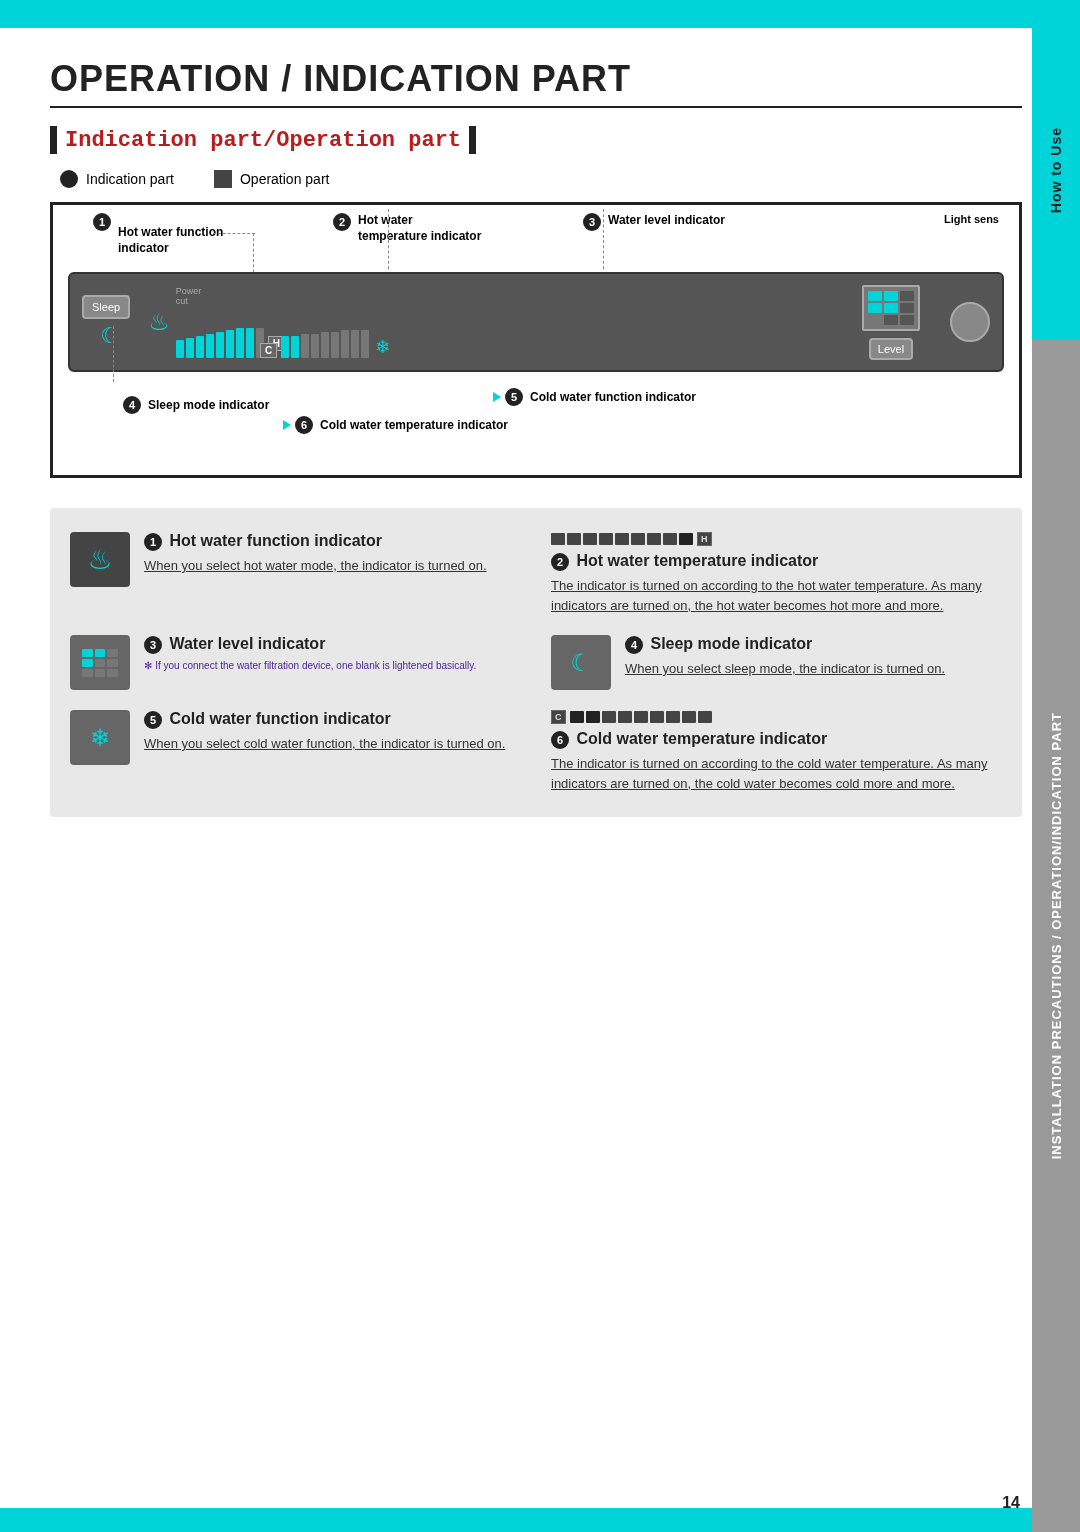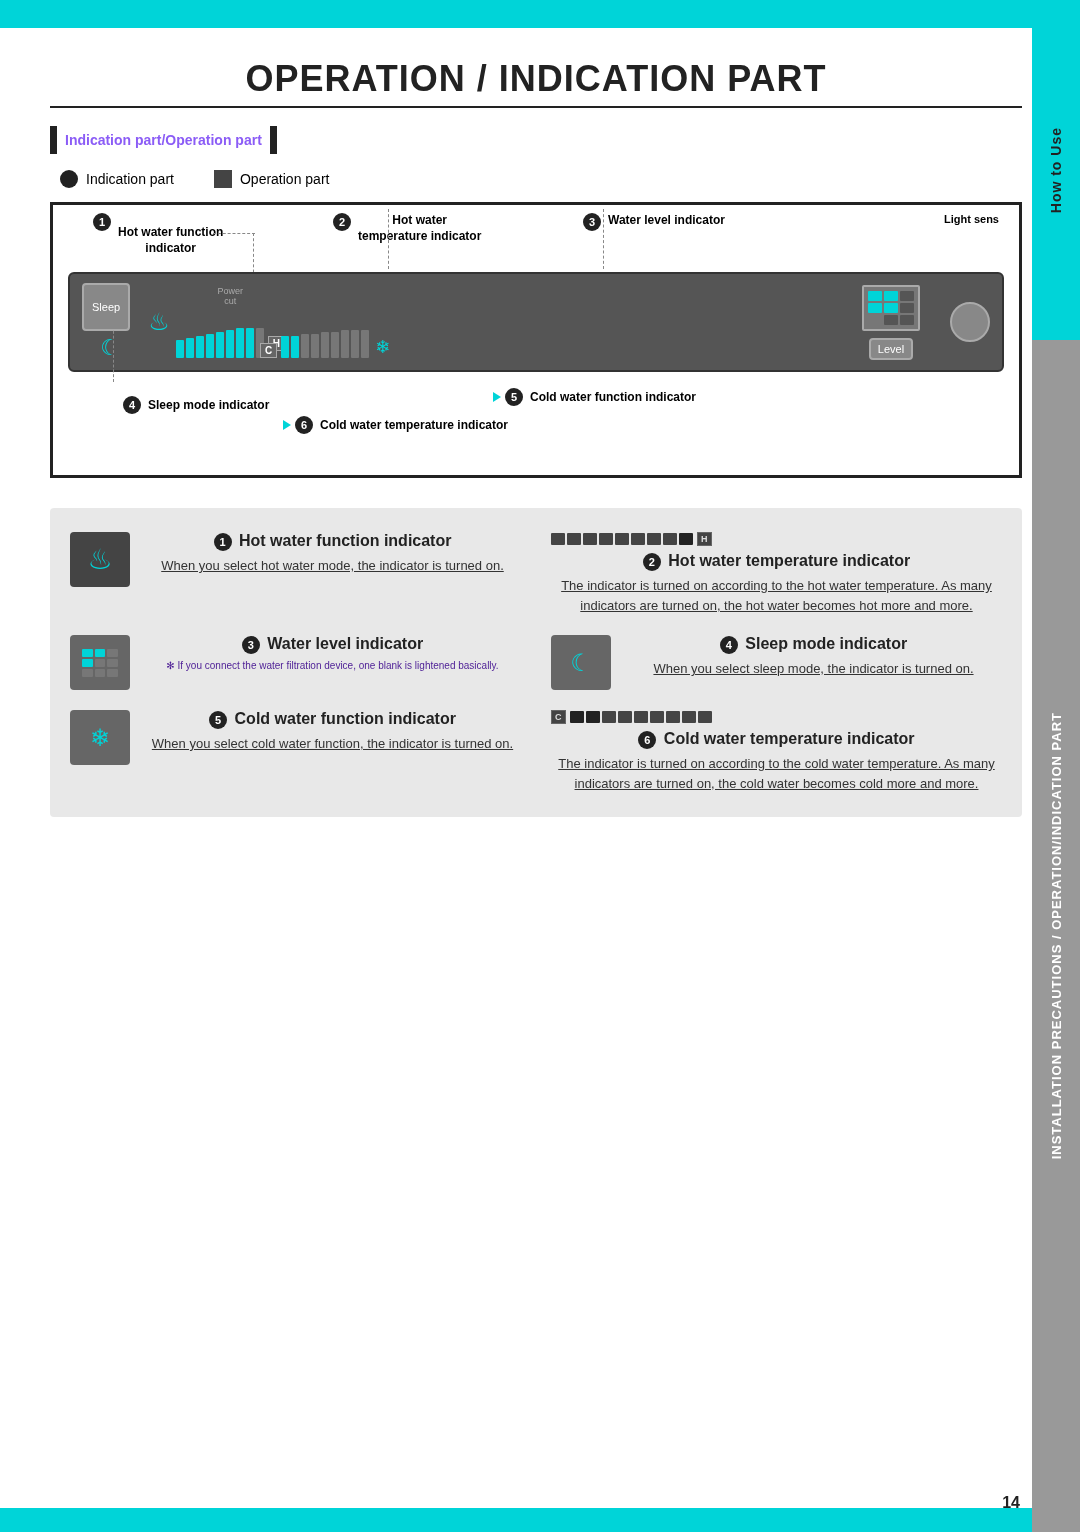--- a/index.html
+++ b/index.html
@@ -63,21 +63,20 @@
     .top-bar {
       background: #00d4d8;
       height: 28px;
       width: 1032px;
     }
 
     
     .main-content {
       width: 1072px;
       padding: 30px 50px 40px 50px;
-      text-align: center;
     }
 
     
     .page-title {
       font-size: 36px;
       font-weight: 900;
       color: #222;
       text-transform: uppercase;
       letter-spacing: 1px;
       margin-bottom: 6px;
@@ -101,23 +100,24 @@
       background: #222;
       display: inline-block;
     }
     .heading-bar-right {
       width: 7px;
       height: 28px;
       background: #222;
       display: inline-block;
     }
     .section-heading-text {
-      font-size: 14px;
+      font-size: 22px;
       font-weight: 900;
-      color: #8b5cf6;
+      color: #b91c1c;
+      font-family: Liberation Mono, monospace;
     }
 
     
     .legend-row {
       display: flex;
       align-items: center;
       gap: 40px;
       margin-bottom: 14px;
       padding-left: 10px;
     }
@@ -162,21 +162,21 @@
       padding: 0 12px;
     }
 
     
     .sleep-btn {
       background: #888;
       border: 2px solid #aaa;
       border-radius: 4px;
       color: #fff;
       font-size: 11px;
-      padding: 16px 8px;
+      padding: 4px 8px;
       margin-right: 8px;
     }
 
     
     .water-level-display {
       background: #777;
       border: 2px solid #aaa;
       border-radius: 2px;
       padding: 4px;
       display: flex;

